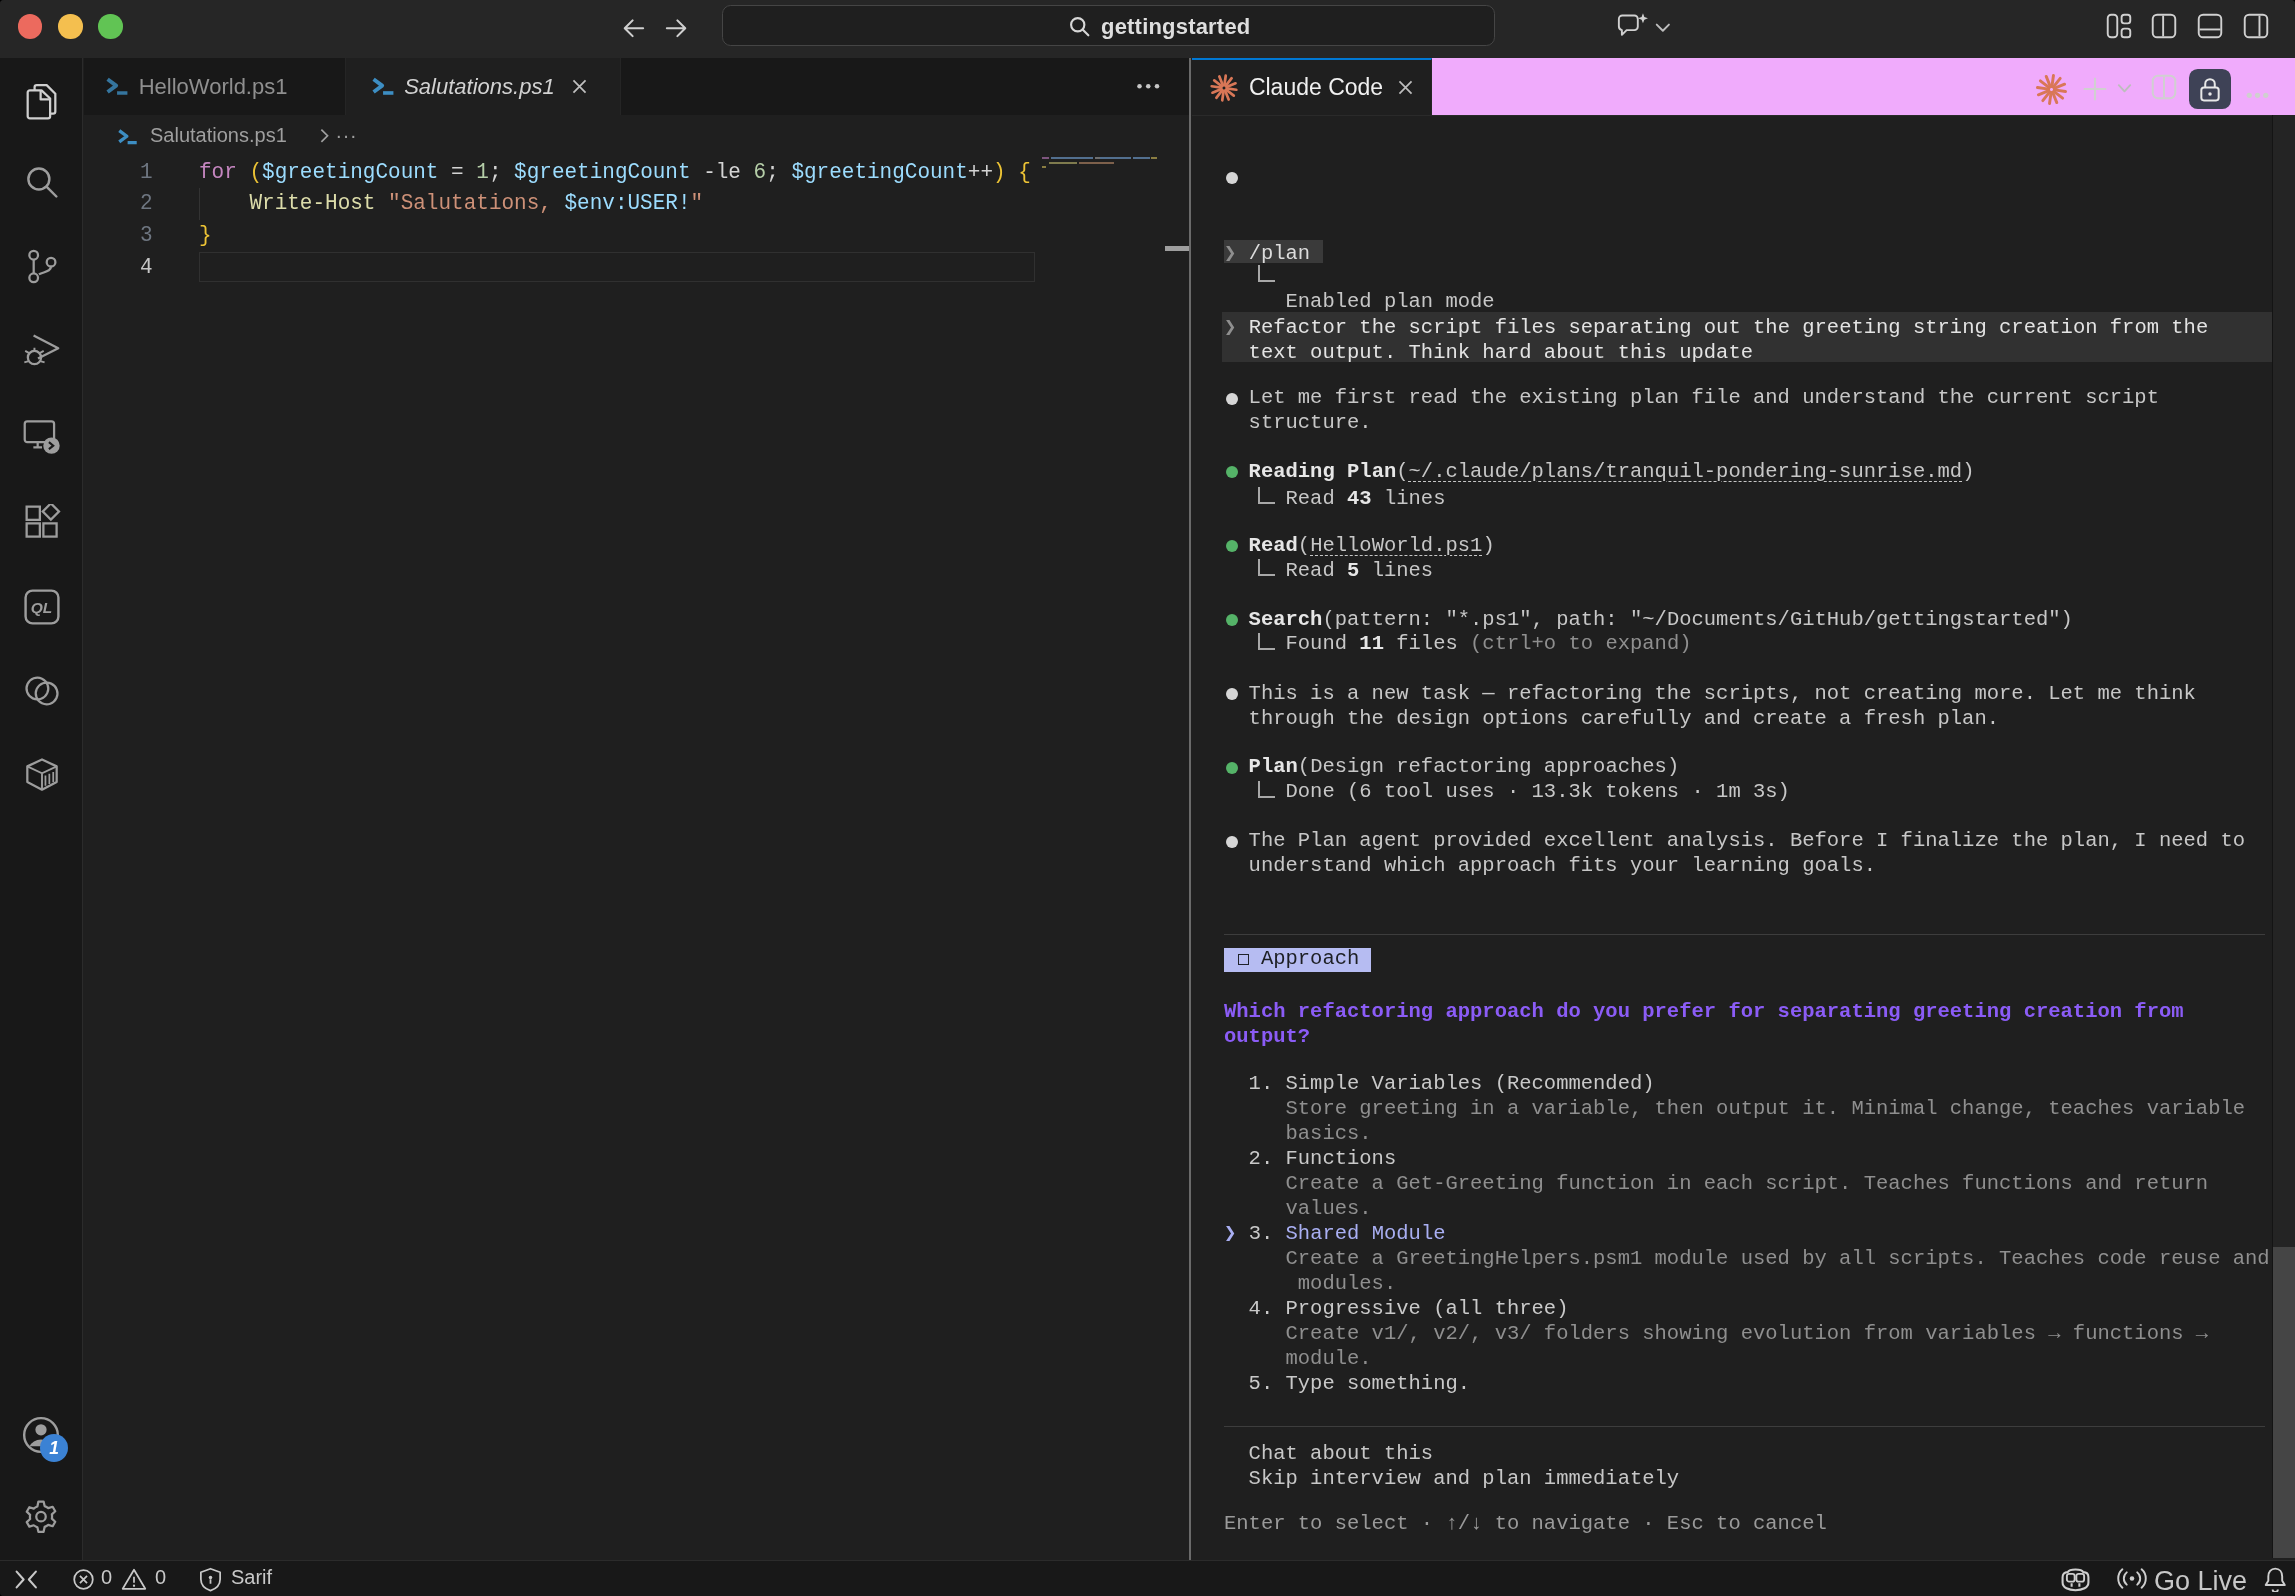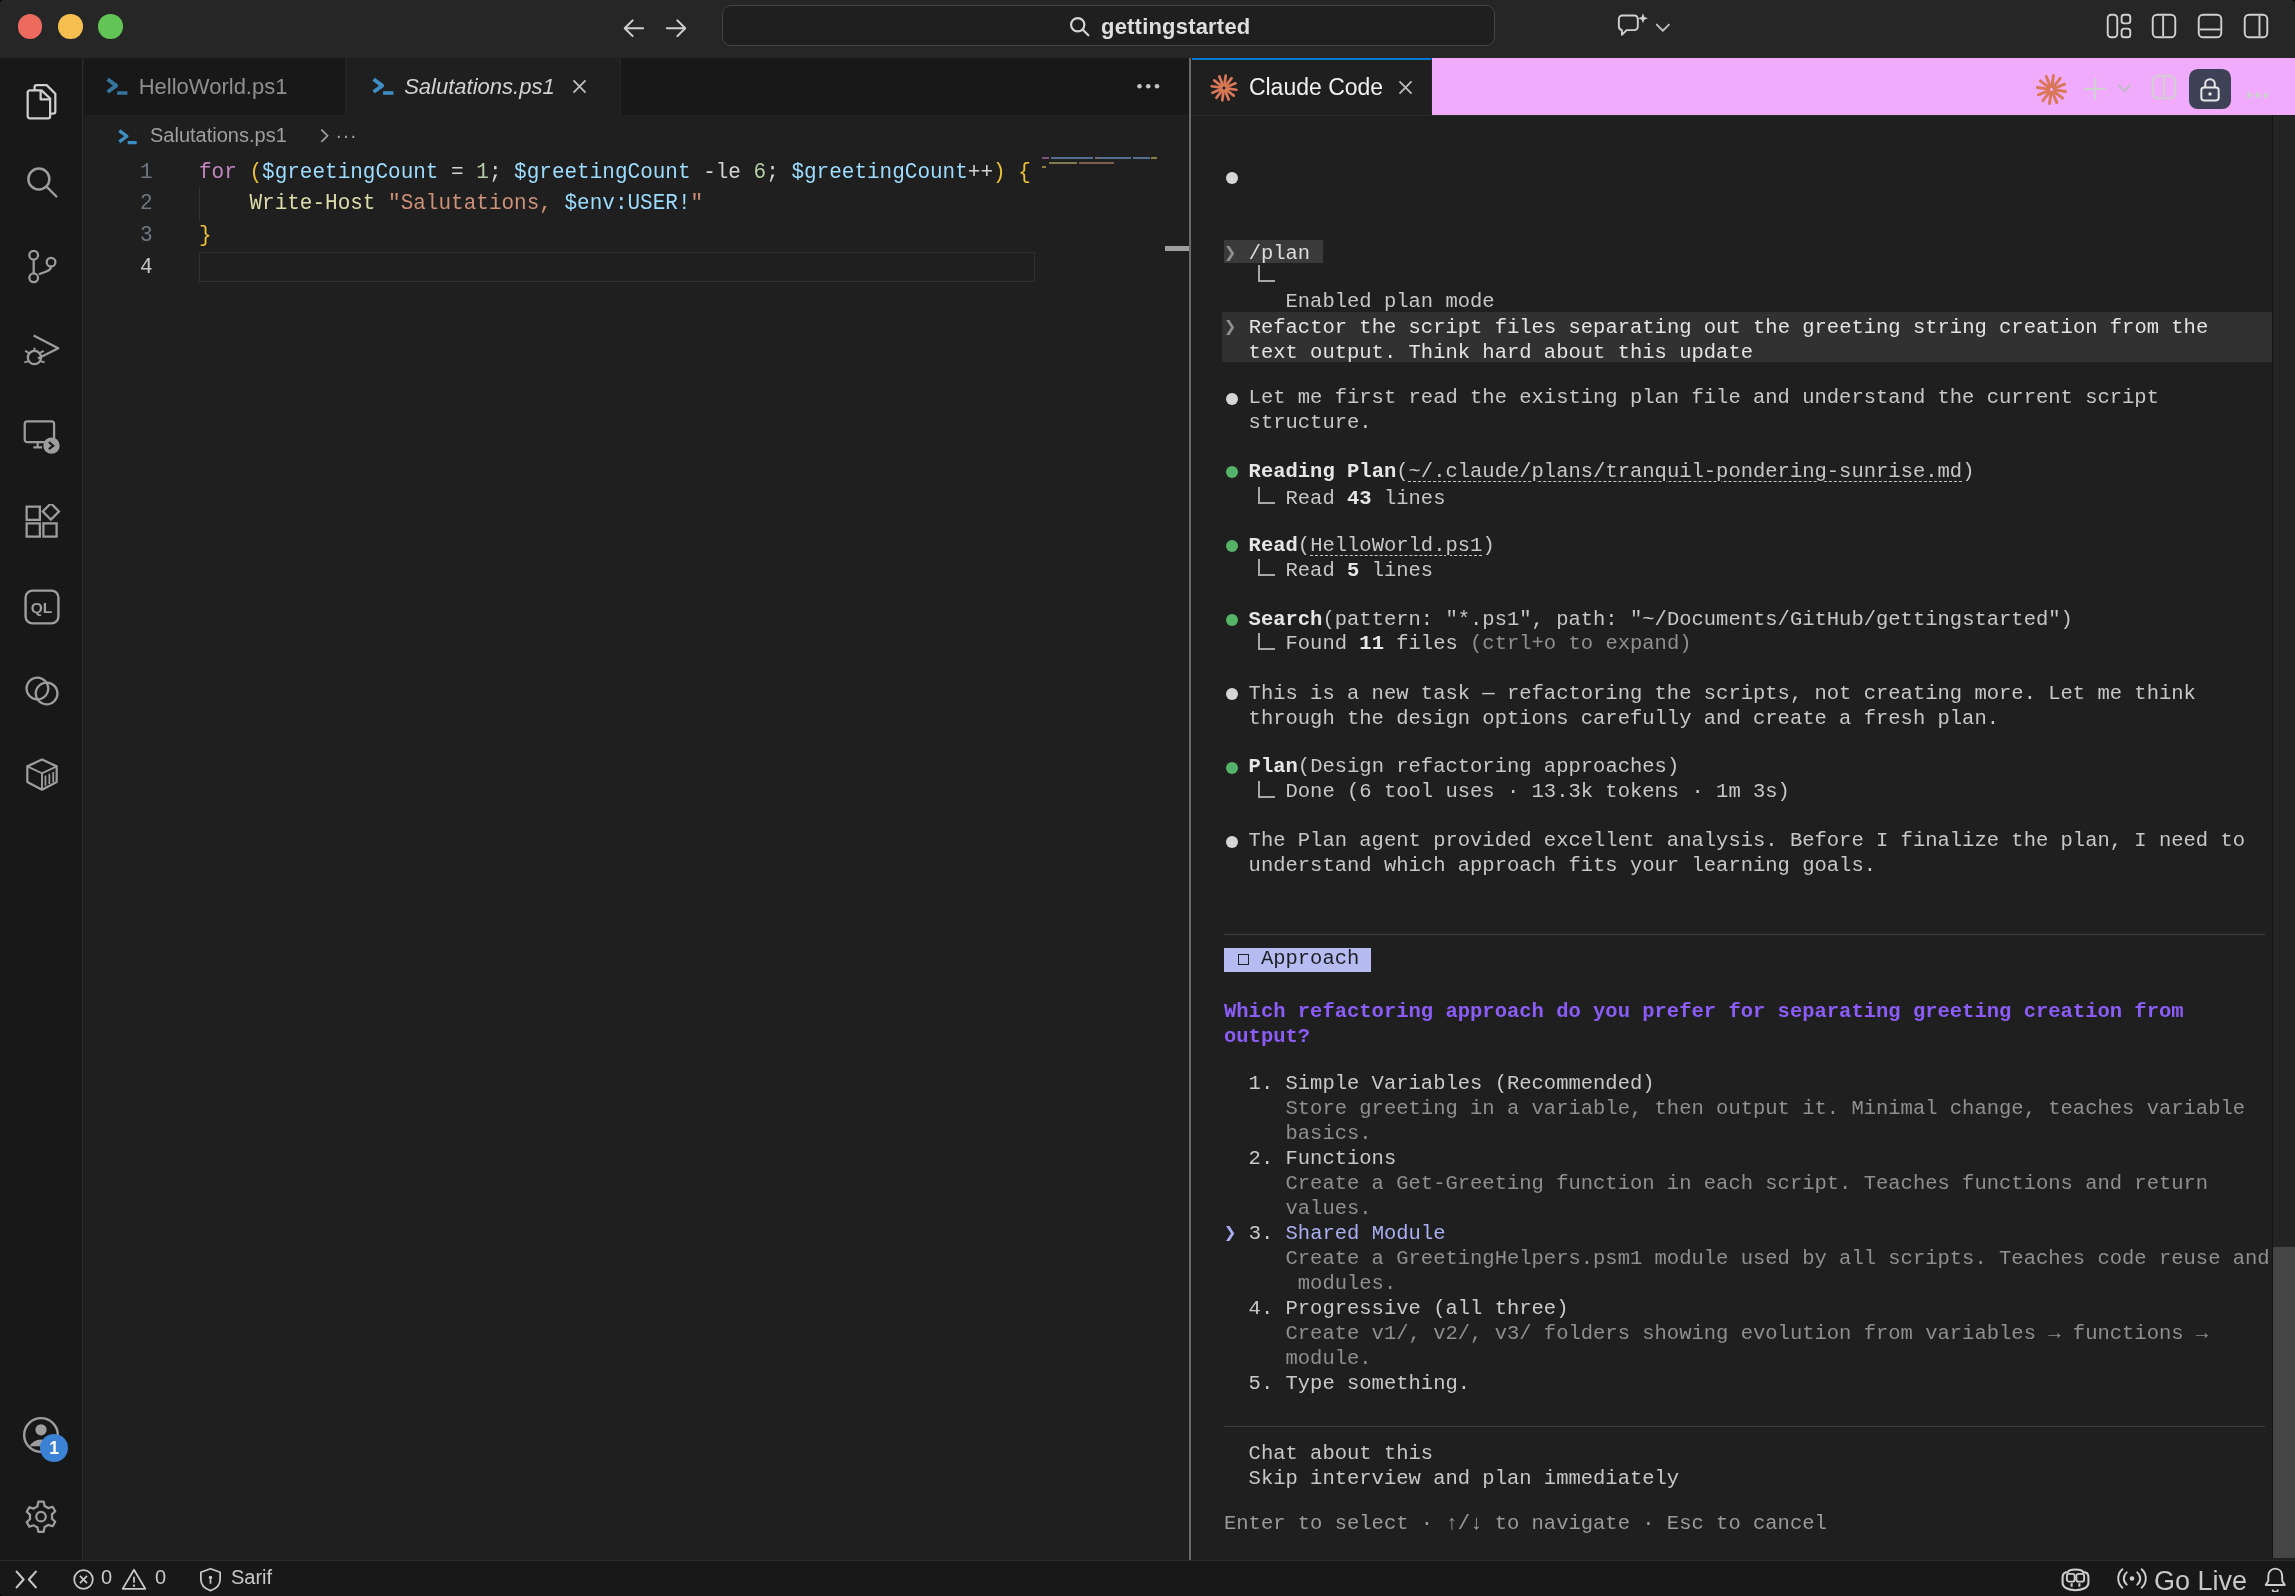--- a/index.html
+++ b/index.html
@@ -1,21 +1,21 @@
 <!DOCTYPE html>
 <html style="font-size:14px"><head>
 <meta charset="utf-8">
 <style>
   html,body{margin:0;padding:0;background:#000;}
   #win{position:relative;width:2295px;height:1596px;background:#1f1f1f;border-radius:4px;overflow:hidden;font-family:"Liberation Sans",sans-serif;}
   .abs{position:absolute;}
   svg{display:block;}
   
   #titlebar{left:0;top:0;width:2295px;height:58px;background:#262626;}
-  #activitybar{left:0;top:58px;width:82px;height:1503px;background:#181818;border-right:1.7px solid #2b2b2b;}
+  #activitybar{left:0;top:58px;width:82px;height:1503px;background:#181818;border-right:1.7px solid #2b2b2b;font-style:italic;}
   #statusbar{left:0;top:1560px;width:2295px;height:36px;background:#181818;border-top:1.7px solid #2b2b2b;color:#c8c8c8;}
   #tabstrip{left:84px;top:58px;width:1105px;height:57px;background:#181818;border-bottom:0.9px solid #2a2a2a;}
   #ptabstrip{left:1192px;top:58px;width:1103px;height:57px;background:#f0abfc;border-bottom:0.9px solid #2a2a2a;}
   .tab{position:absolute;top:0;height:57px;font-size:22px;display:flex;align-items:center;}
   #sash{left:1189px;top:58px;width:2.3px;height:1503px;background:#6a6a6a;}
   
   .pl{position:absolute;left:1224px;font-family:"Liberation Mono",monospace;font-size:20.5px;line-height:25px;color:#c7c7c7;white-space:pre;}
   .bo{font-weight:bold;color:#e6e6e6;}
   .dim{color:#8f8f8f;}
   .lav{color:#a9aff2;}

